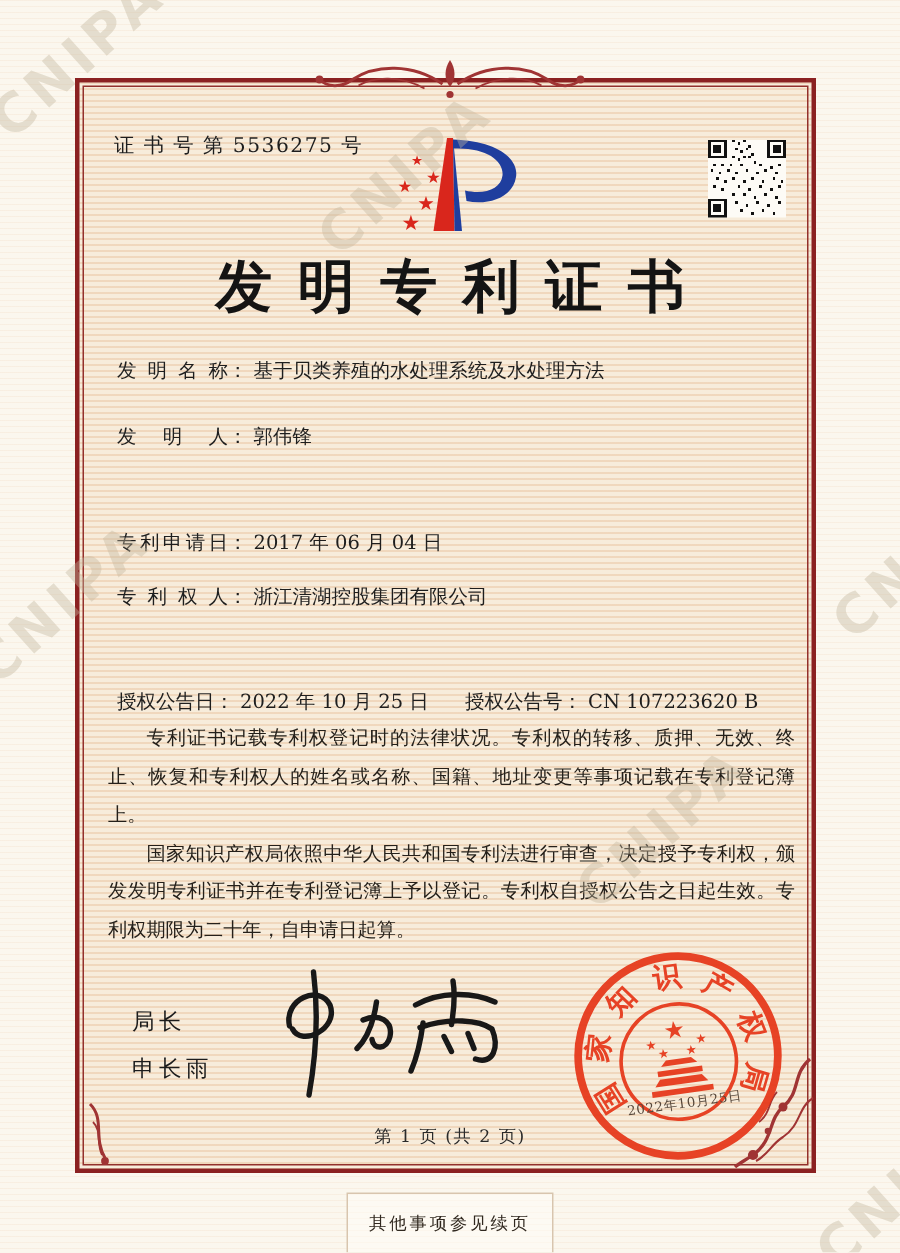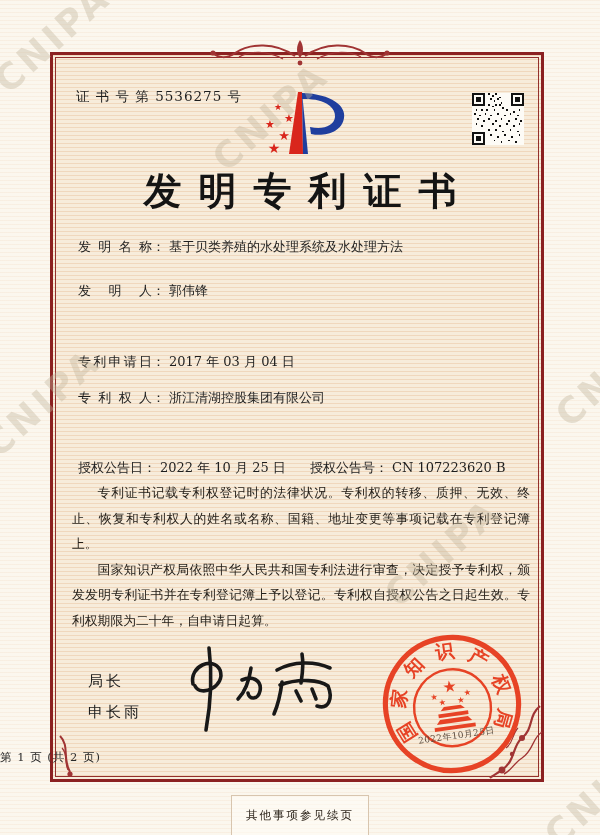--- a/index.html
+++ b/index.html
@@ -51,21 +51,21 @@
   .grant-no{position:absolute; left:232px; top:0;}
 
   .paras{position:absolute; left:72px; top:480px; width:458px; font-size:12.8px; line-height:25.5px; color:#25201a; text-align:justify;}
   .paras p{margin:0; text-indent:2em;}
 
   .official{position:absolute; left:88px; top:666px; font-size:15px; letter-spacing:3px; color:#1c1c1c; line-height:31px;}
   .signature{position:absolute; left:165px; top:642px;}
 
   .seal{position:absolute; left:377px; top:629px; transform:rotate(-8deg); opacity:0.93; mix-blend-mode:multiply;}
 
-  .page-indicator{position:absolute; left:0; right:0; top:750px; font-size:11.5px; color:#2a2a2a; letter-spacing:1px;}
+  .page-indicator{position:absolute; left:0; right:0; top:750px; text-align:center; font-size:11.5px; color:#2a2a2a; letter-spacing:1px;}
 
   .continuation{
     position:absolute; left:50%; transform:translateX(-50%); top:795px;
     font-size:11.5px; letter-spacing:2px; color:#30281f;
     border:1px solid #d8c5ae; padding:12px 14px; background:rgba(255,253,247,0.5);
     z-index:4; white-space:nowrap;text-align:right;
   }
 </style>
 </head>
 <body>
@@ -155,21 +155,21 @@
 
     <div class="title">发明专利证书</div>
 
     <div class="field-row" style="top:238px;">
       <span class="flabel">发明名称</span><span>：</span><span class="fvalue">基于贝类养殖的水处理系统及水处理方法</span>
     </div>
     <div class="field-row" style="top:282px;">
       <span class="flabel">发明人</span><span>：</span><span class="fvalue">郭伟锋</span>
     </div>
     <div class="field-row" style="top:353px;">
-      <span class="flabel">专利申请日</span><span>：</span><span class="fvalue">2017 年 03 月 04 日</span>
+      <span class="flabel">专利申请日</span><span>：</span><span class="fvalue">2017 年 06 月 04 日</span>
     </div>
     <div class="field-row" style="top:389px;">
       <span class="flabel">专利权人</span><span>：</span><span class="fvalue">浙江清湖控股集团有限公司</span>
     </div>
     <div class="field-row" style="top:459px;">
       <span>授权公告日</span><span>：</span><span class="fvalue">2022 年 10 月 25 日</span>
       <span class="grant-no"><span>授权公告号</span><span>：</span><span class="fvalue">CN 107223620 B</span></span>
     </div>
 
     <div class="paras">

